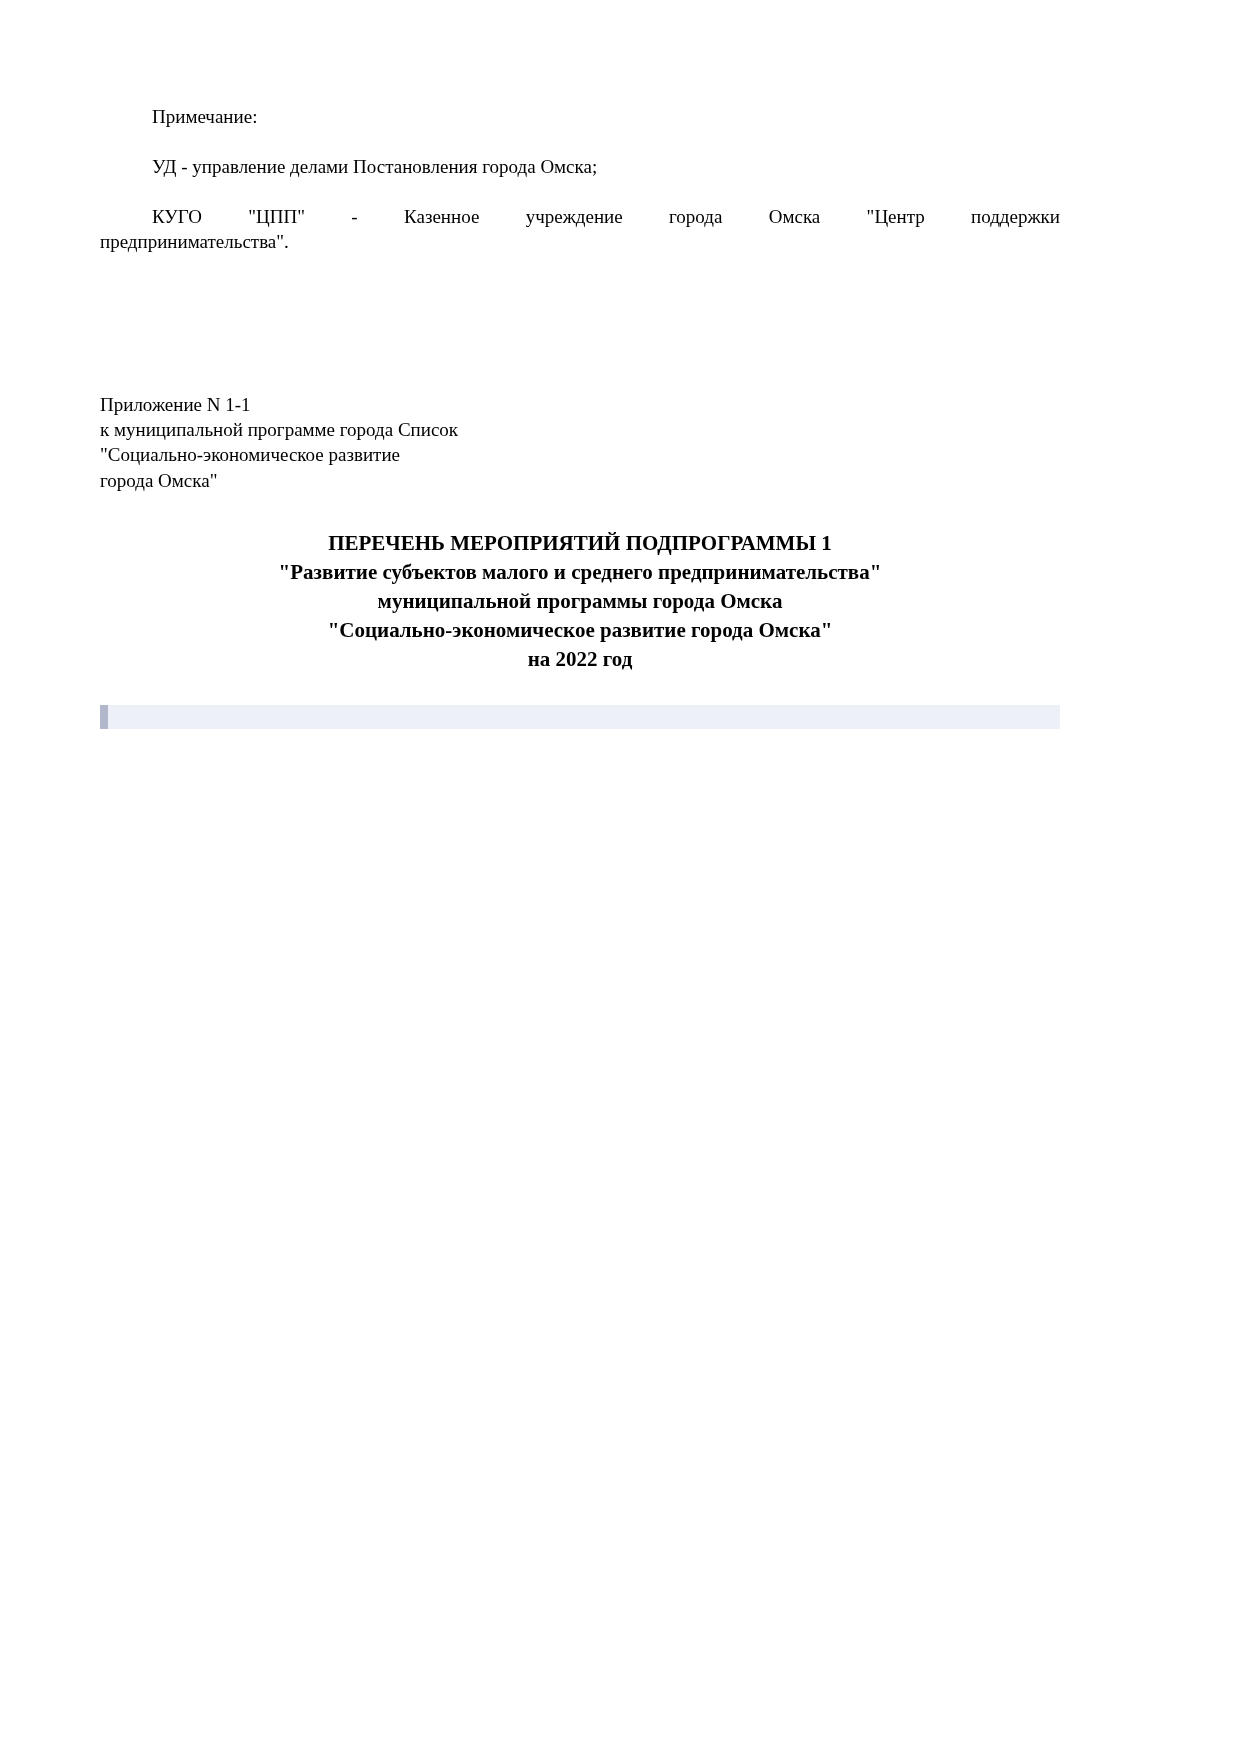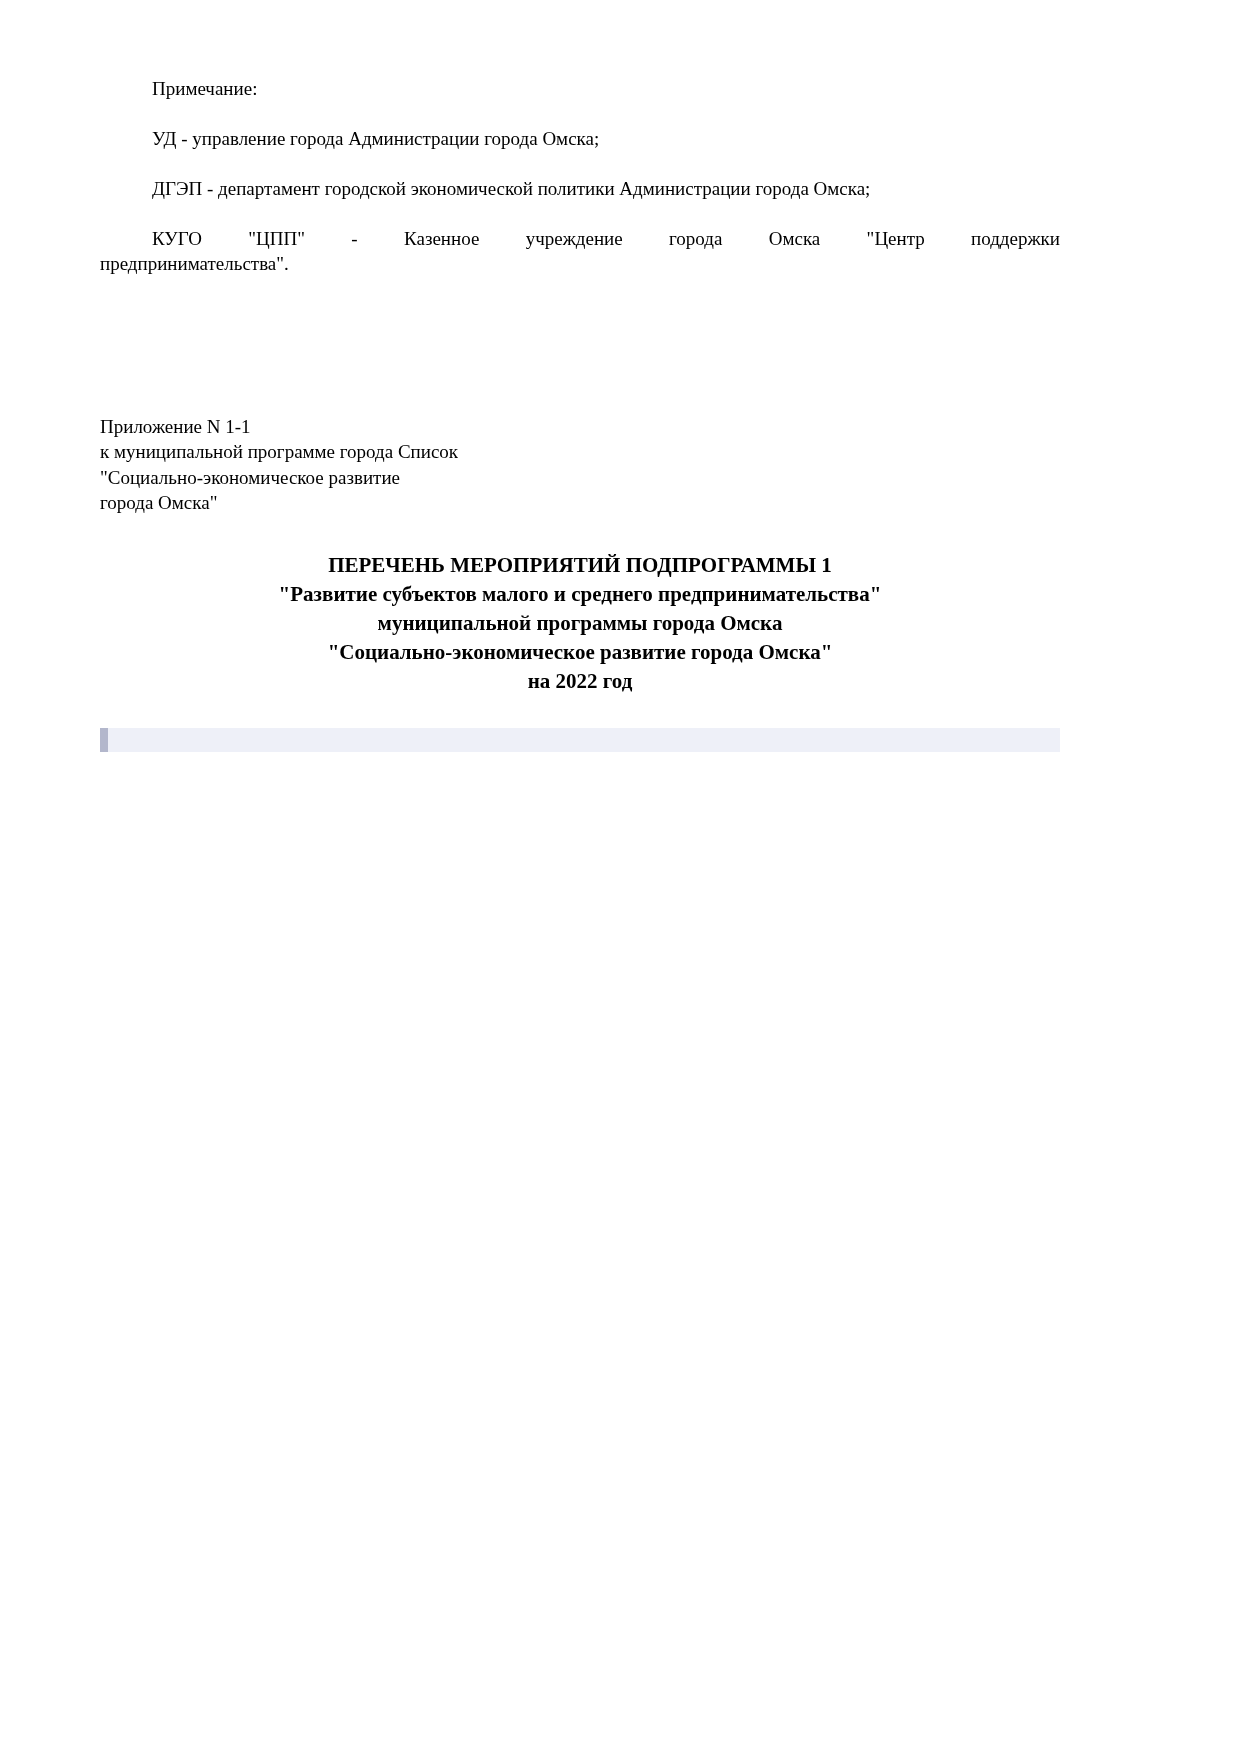--- a/index.html
+++ b/index.html
@@ -6,21 +6,21 @@
   html, body {
     background: #ffffff;
     font-family: "Liberation Serif", "DejaVu Serif", serif;
   }
   .page {
     position: relative;
     width: 1240px;
     height: 1754px;
     background: #ffffff;
     color: #000000;
-    padding: 76px 180px 0 100px; 
+    padding: 104px 180px 0 100px; 
   }
   .content {
     width: 960px;
   }
   .body-text {
     font-size: 19px;
     line-height: 1.32;
   }
   .note-label {
     text-indent: 52px;
@@ -64,23 +64,22 @@
   }
 </style>
 </head>
 <body>
 
 <div class="page">
   <div class="content">
 
     <div class="body-text note-label">Примечание:</div>
 
-    <div class="body-text note-para">УД - управление города Администрации города Омска;</div>
+    <div class="body-text note-para">УД - управление делами Постановления города Омска;</div>
 
-    <div class="body-text note-para">ДГЭП - департамент городской экономической политики Администрации города Омска;</div>
 
     <div class="body-text">
       <div class="note-para-justify-line1">КУГО "ЦПП" - Казенное учреждение города Омска "Центр поддержки</div>
       <div class="note-para-line2">предпринимательства".</div>
     </div>
 
     <div class="annex-block">
       <div>Приложение N 1-1</div>
       <div>к муниципальной программе города Список</div>
       <div>"Социально-экономическое развитие</div>

